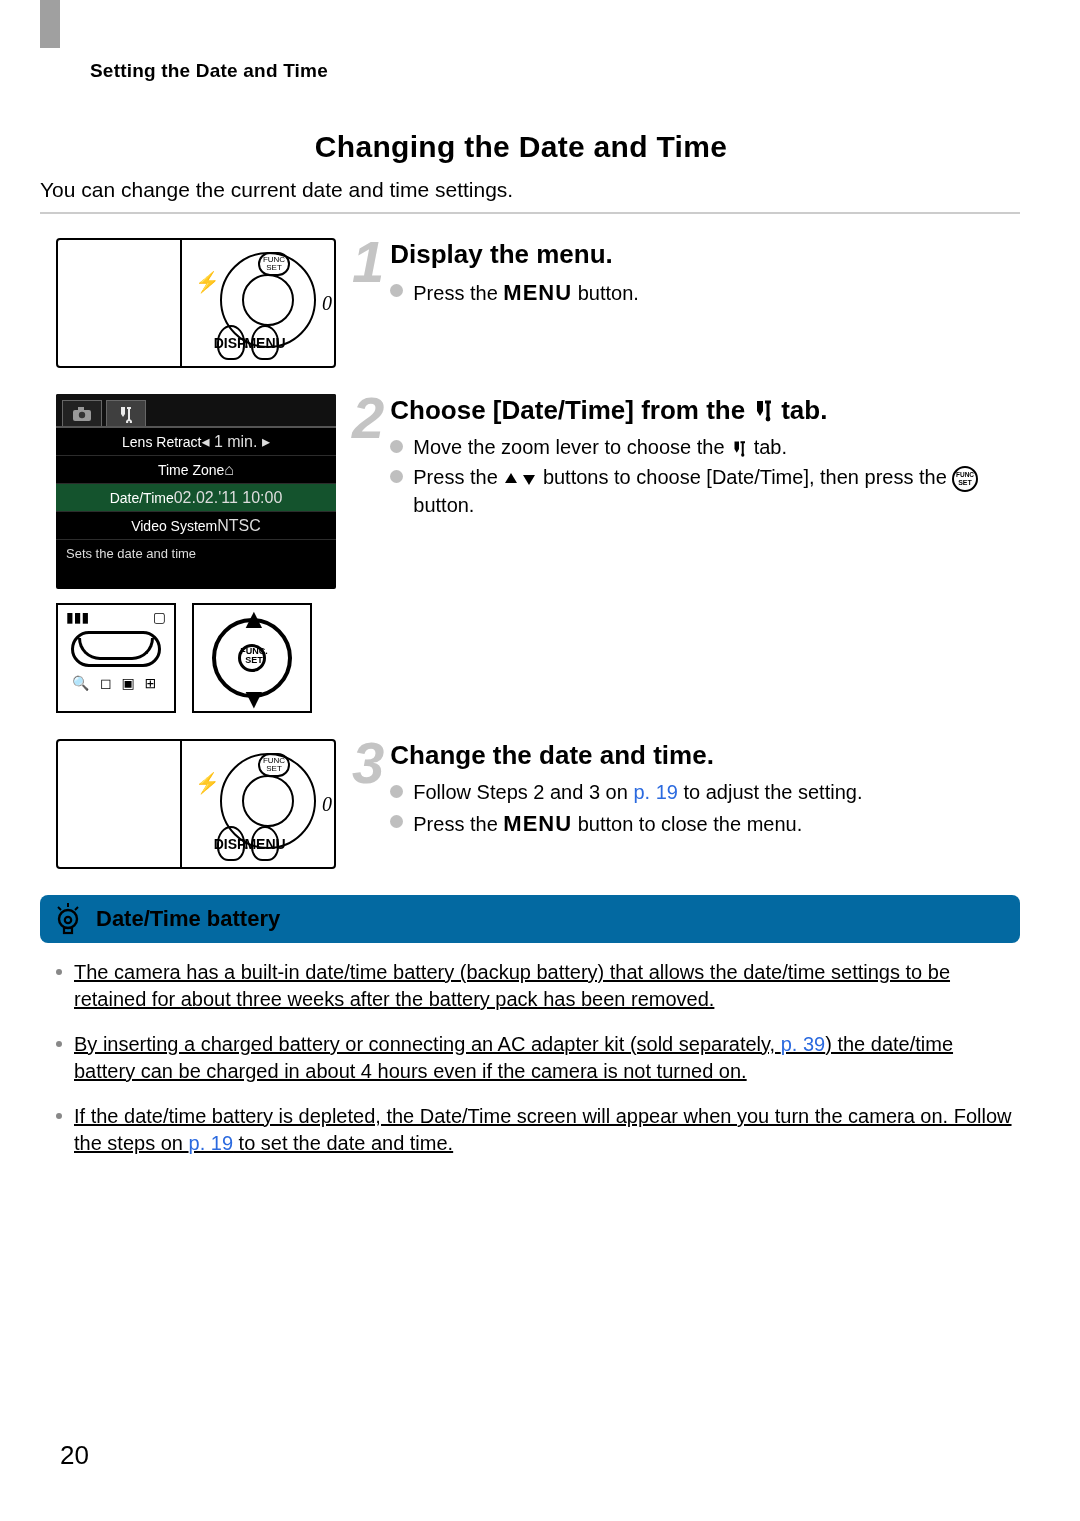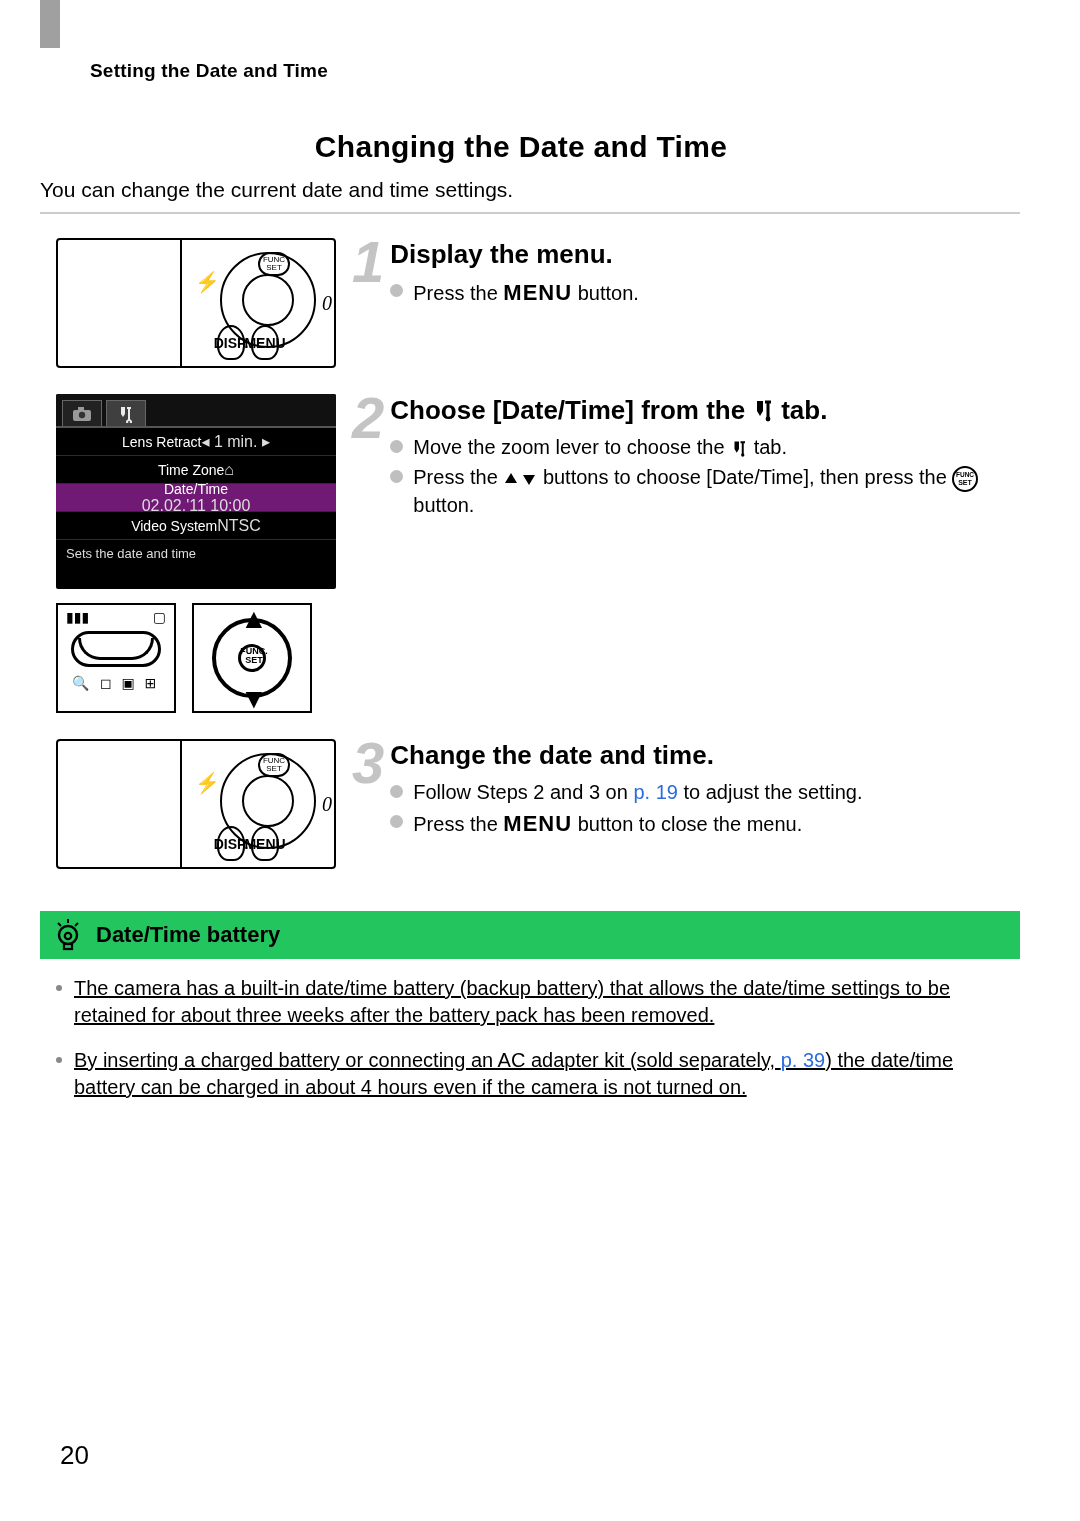--- a/index.html
+++ b/index.html
@@ -33,37 +33,37 @@
     .camera-sketch .rb { width: 28px; height: 35px; border: 2px solid #000; border-radius: 50% 50% 40% 40%; font-size: 14px; display: flex; align-items: center; justify-content: center; font-weight: bold; }
     .camera-sketch .flash { position: absolute; right: 114px; top: 30px; font-size: 20px; }
     .camera-sketch .zero { position: absolute; right: 2px; top: 52px; font-size: 20px; font-style: italic; font-family: Georgia, serif; }
     .camera-sketch .fset { position: absolute; right: 44px; top: 12px; width: 32px; height: 24px; border: 2px solid #000; border-radius: 12px; font-size: 8px; line-height: 1; display: flex; flex-direction: column; align-items: center; justify-content: center; }
     .lcd-screen { width: 280px; height: 195px; background: #000; color: #fff; font-family: Arial, sans-serif; font-size: 15px; border-radius: 2px; overflow: hidden; }
     .lcd-tabs { display: flex; height: 34px; align-items: flex-end; padding-left: 6px; gap: 4px; border-bottom: 2px solid #555; background: #111; }
     .lcd-tab { width: 40px; height: 26px; background: #222; border: 1px solid #666; display: flex; align-items: center; justify-content: center; border-bottom: none; }
     .lcd-tab.active { background: #3f3f3f; }
     .lcd-rows { display: flex; flex-direction: column; }
     .lcd-row { display: flex; justify-content: center; padding: 4px 10px; border-bottom: 1px solid #2c2c2c; font-size: 14px; align-items: center; height: 28px; }
-    .lcd-row.sel { background: #701a75; flex-direction: column; }
+    .lcd-row.sel { background: #14532d; }
     .lcd-row .val { color: #ddd; font-size: 16px; }
     .lcd-help { padding: 6px 10px; font-size: 13px; color: #ddd; }
     .mini-row { display: flex; gap: 16px; margin-top: 14px; }
     .mini { width: 120px; height: 110px; border: 2px solid #000; position: relative; display: flex; align-items: center; justify-content: center; background: #fff; }
     .mini .ring { width: 80px; height: 80px; border: 4px solid #000; border-radius: 50%; position: relative; }
     .mini .ring::after { content: ""; position: absolute; inset: 22px; border: 3px solid #000; border-radius: 50%; }
     .mini .arrow { position: absolute; font-size: 28px; }
     .mini.zoom { flex-direction: column; justify-content: flex-start; padding-top: 4px; }
     .mini.zoom .track { width: 90px; height: 36px; border: 3px solid #000; border-radius: 18px; margin-top: 6px; position: relative; }
     .mini.zoom .curve { position: absolute; inset: 4px 4px auto 4px; height: 22px; border: 3px solid #000; border-top: none; border-radius: 0 0 50px 50px; }
     .mini.zoom .icons-top { font-size: 14px; display: flex; justify-content: space-between; width: 100px; }
     .mini.zoom .icons-bot { font-size: 14px; margin-top: 8px; letter-spacing: 3px; }
     .mini.dpad .up { top: -2px; left: 46px; }
     .mini.dpad .dn { bottom: -4px; left: 46px; }
     .mini.dpad .lab { position: absolute; font-size: 9px; font-weight: bold; line-height: 1; text-align: center; width: 36px; left: 42px; top: 42px; }
-    .callout { background: #22c55e; display: flex; align-items: center; padding: 8px 14px; margin-top: 16px; gap: 14px; }
+    .callout { background: #0369a1; display: flex; align-items: center; padding: 8px 14px; margin-top: 0; gap: 14px; border-radius: 8px; }
     .callout-title { font-size: 22px; font-weight: bold; }
     .tips { margin-top: 16px; padding: 0 4px 0 16px; text-decoration: underline; }
     .tip { display: flex; font-size: 20px; line-height: 1.35; margin-bottom: 18px; }
     .tip .tdot { width: 6px; height: 6px; border-radius: 50%; background: #888; flex: none; margin-right: 12px; margin-top: 10px; }
     .page-num { position: absolute; bottom: 50px; left: 60px; font-size: 26px; }
     .wrench-icon svg, .funcset-icon svg, .ud-icon svg, .bulb-icon svg { display: block; }
   </style>
 </head>
 <body>
 
@@ -287,15 +287,21 @@
   <div class="tip">
     <span class="tdot"></span>
     <span>The camera has a built-in date/time battery (backup battery) that allows the date/time settings to be retained for about three weeks after the battery pack has been removed.</span>
   </div>
   <div class="tip">
     <span class="tdot"></span>
     <span>
       <span>By inserting a charged battery or connecting an AC adapter kit (sold separately, </span><a class="link">p. 39</a><span>) the date/time battery can be charged in about 4 hours even if the camera is not turned on.</span>
     </span>
   </div>
+  <div class="tip">
+    <span class="tdot"></span>
+    <span>
+      <span>If the date/time battery is depleted, the Date/Time screen will appear when you turn the camera on. Follow the steps on </span><a class="link">p. 19</a><span> to set the date and time.</span>
+    </span>
+  </div>
 </div>
 
 <div class="page-num">20</div>
 
 </body></html>

